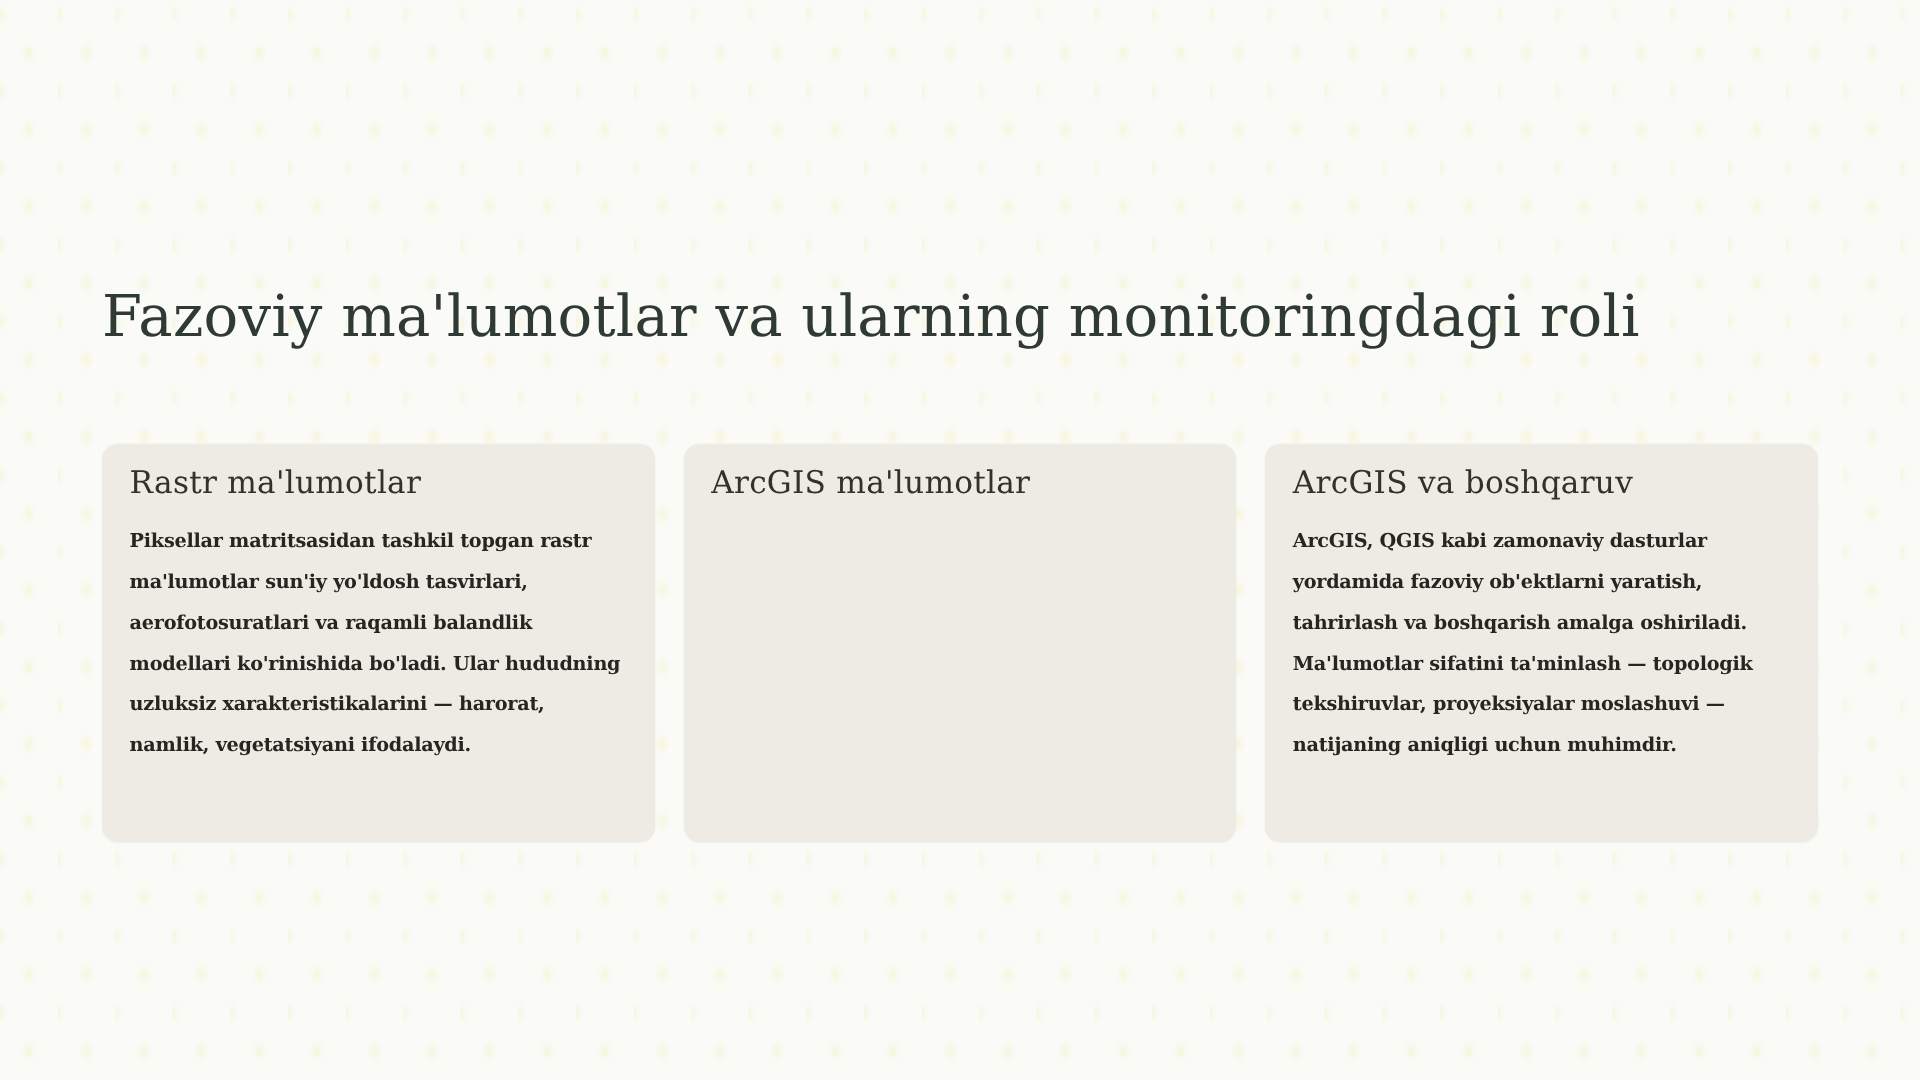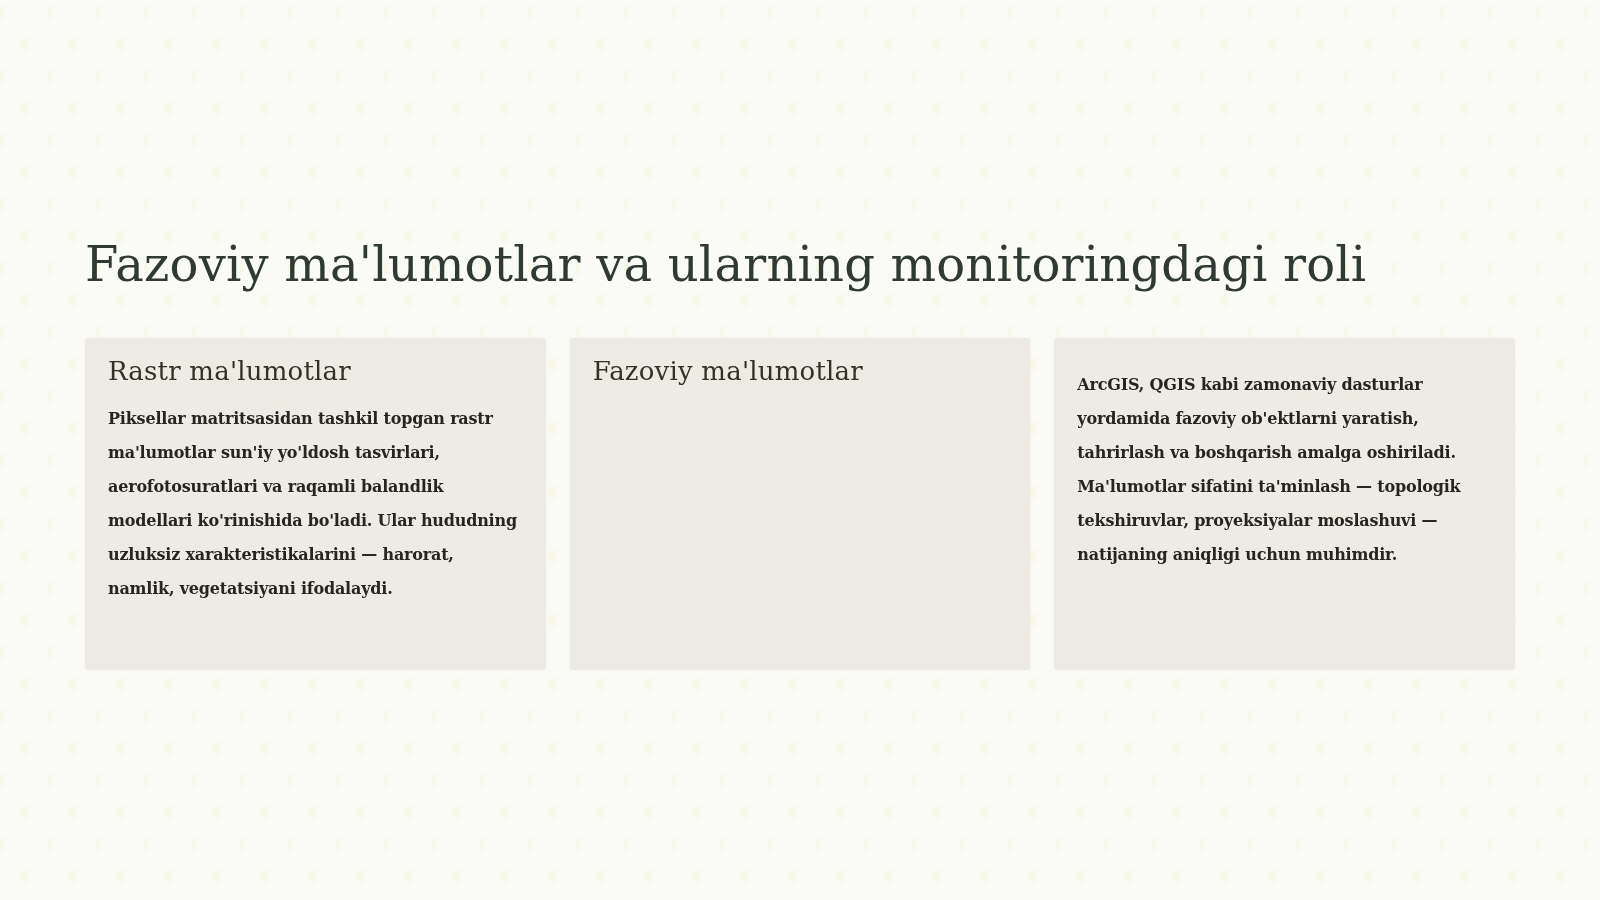--- a/index.html
+++ b/index.html
@@ -43,23 +43,24 @@
     left: 85px;
     top: 338px;
     width: 1430px;
     display: flex;
     gap: 24px;
   }
   .card {
     flex: 1 1 0;
     min-height: 332px;
     background: var(--card_bg);
-    border-radius: 3px;
+    border-radius: 13px;
     padding: 16px 24px 26px 23px;
     box-shadow: 0 0 0 1px rgba(0,0,0,0.015);
+    margin-top: 32px;
   }
   .card-heading {
     font-size: 26px;
     line-height: 34px;
     font-weight: 400;
     color: var(--heading_color);
     letter-spacing: 0.2px;
   }
   .card-body {
     margin-top: 14px;
@@ -78,21 +79,22 @@
   <h1 class="page-title">Fazoviy ma'lumotlar va ularning monitoringdagi roli</h1>
 
   <div class="cards-row">
 
     <section class="card">
       <h2 class="card-heading">Rastr ma'lumotlar</h2>
       <p class="card-body">Piksellar matritsasidan tashkil topgan rastr ma'lumotlar sun'iy yo'ldosh tasvirlari, aerofotosuratlari va raqamli balandlik modellari ko'rinishida bo'ladi. Ular hududning uzluksiz xarakteristikalarini — harorat, namlik, vegetatsiyani ifodalaydi.</p>
     </section>
 
     <section class="card">
-      <h2 class="card-heading">Fazoviy ma'lumotlar</h2>
+      <h2 class="card-heading">ArcGIS ma'lumotlar</h2>
     </section>
 
     <section class="card">
+      <h2 class="card-heading">ArcGIS va boshqaruv</h2>
       <p class="card-body">ArcGIS, QGIS kabi zamonaviy dasturlar yordamida fazoviy ob'ektlarni yaratish, tahrirlash va boshqarish amalga oshiriladi. Ma'lumotlar sifatini ta'minlash — topologik tekshiruvlar, proyeksiyalar moslashuvi — natijaning aniqligi uchun muhimdir.</p>
     </section>
 
   </div>
 </div>
 
 </body></html>

